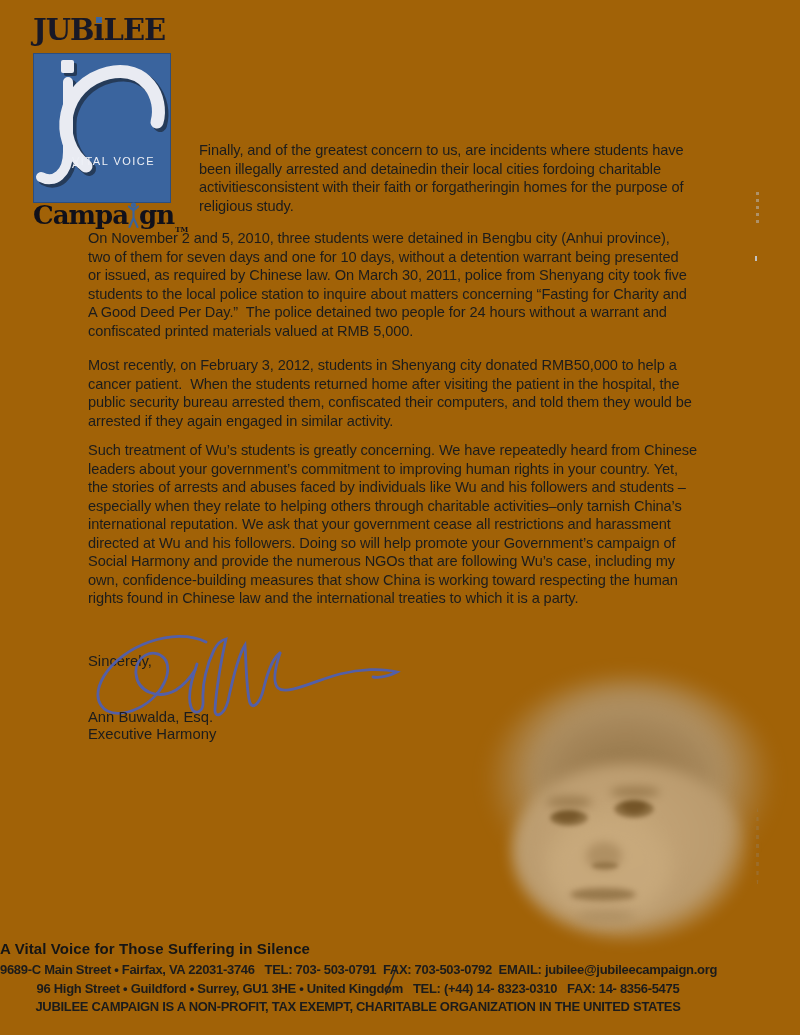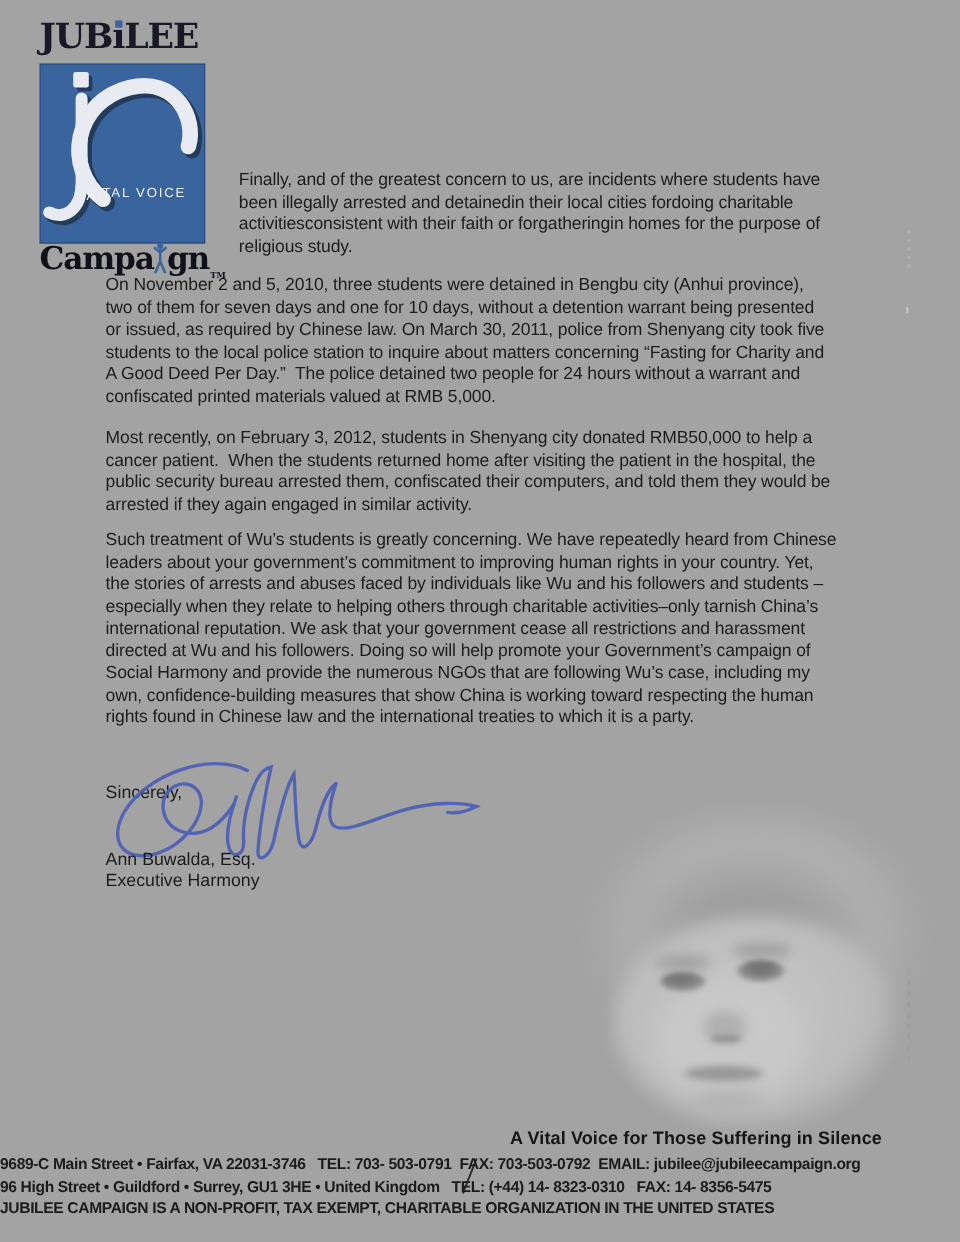--- a/index.html
+++ b/index.html
@@ -2,21 +2,21 @@
 <html style="--logo-blue: #3a649e; --ink-blue: #4d5fb6; --text: #1c1c1c;"><head>
 <meta charset="utf-8">
 <style>
   :root{
     --logo-blue:#3a649e;
     --ink-blue:#4d5fb6;
     --text:#1c1c1c;
   }
   html,body{margin:0;padding:0;background:#e8e8e8;}
   .page{
-    position:relative;width:800px;height:1035px;background:#a3a3a3;
+    position:relative;width:800px;height:1035px;background:#a16207;
     margin:0 auto;overflow:hidden;
     font-family:"Liberation Sans",sans-serif;color:var(--text);
   }
   
   .logo-block{position:absolute;left:33px;top:16px;width:150px;}
   .wordmark{
     font-family:"DejaVu Serif",serif;font-weight:bold;font-size:29px;
     color:#181826;letter-spacing:-1px;line-height:1;white-space:pre;
   }
   .wordmark .i-wrap{position:relative;display:inline-block;}
@@ -73,25 +73,25 @@
   .wm-chin{left:126px;top:260px;width:60px;height:13px;background:rgba(176,176,176,0.8);filter:blur(6px);}
   .wm-credit{left:306px;top:158px;width:3px;height:78px;border-radius:0;
     background:repeating-linear-gradient(180deg,#8f8f8f 0 4px,rgba(255,255,255,0) 4px 9px);opacity:0.5;filter:blur(0.4px);}
   
   .speck-col{position:absolute;left:756px;top:192px;width:3px;height:34px;
     background:repeating-linear-gradient(180deg,#b9b9b9 0 3px,rgba(255,255,255,0) 3px 7px);opacity:0.55;}
   .speck-dot{position:absolute;left:755px;top:256px;width:2px;height:5px;background:#c2c2c2;}
   .pen-mark{position:absolute;left:384px;top:965px;width:16px;height:30px;pointer-events:none;}
   
   .footer-tagline{
-    position:absolute;left:0;top:940px;width:735px;text-align:right;
+    position:absolute;left:0;top:940px;width:735px;text-align:left;
     font-size:15px;font-weight:bold;letter-spacing:0.1px;color:#151515;
   }
   .footer-line{
-    position:absolute;left:0;width:716px;text-align:left;
+    position:absolute;left:0;width:716px;text-align:center;
     font-size:13px;font-weight:bold;letter-spacing:-0.3px;color:#1b1b1b;white-space:pre;
   }
   .fl-1{top:962px;}
   .fl-2{top:981px;}
   .fl-3{top:999px;}
 </style>
 </head>
 <body>
 
 <div class="page">

